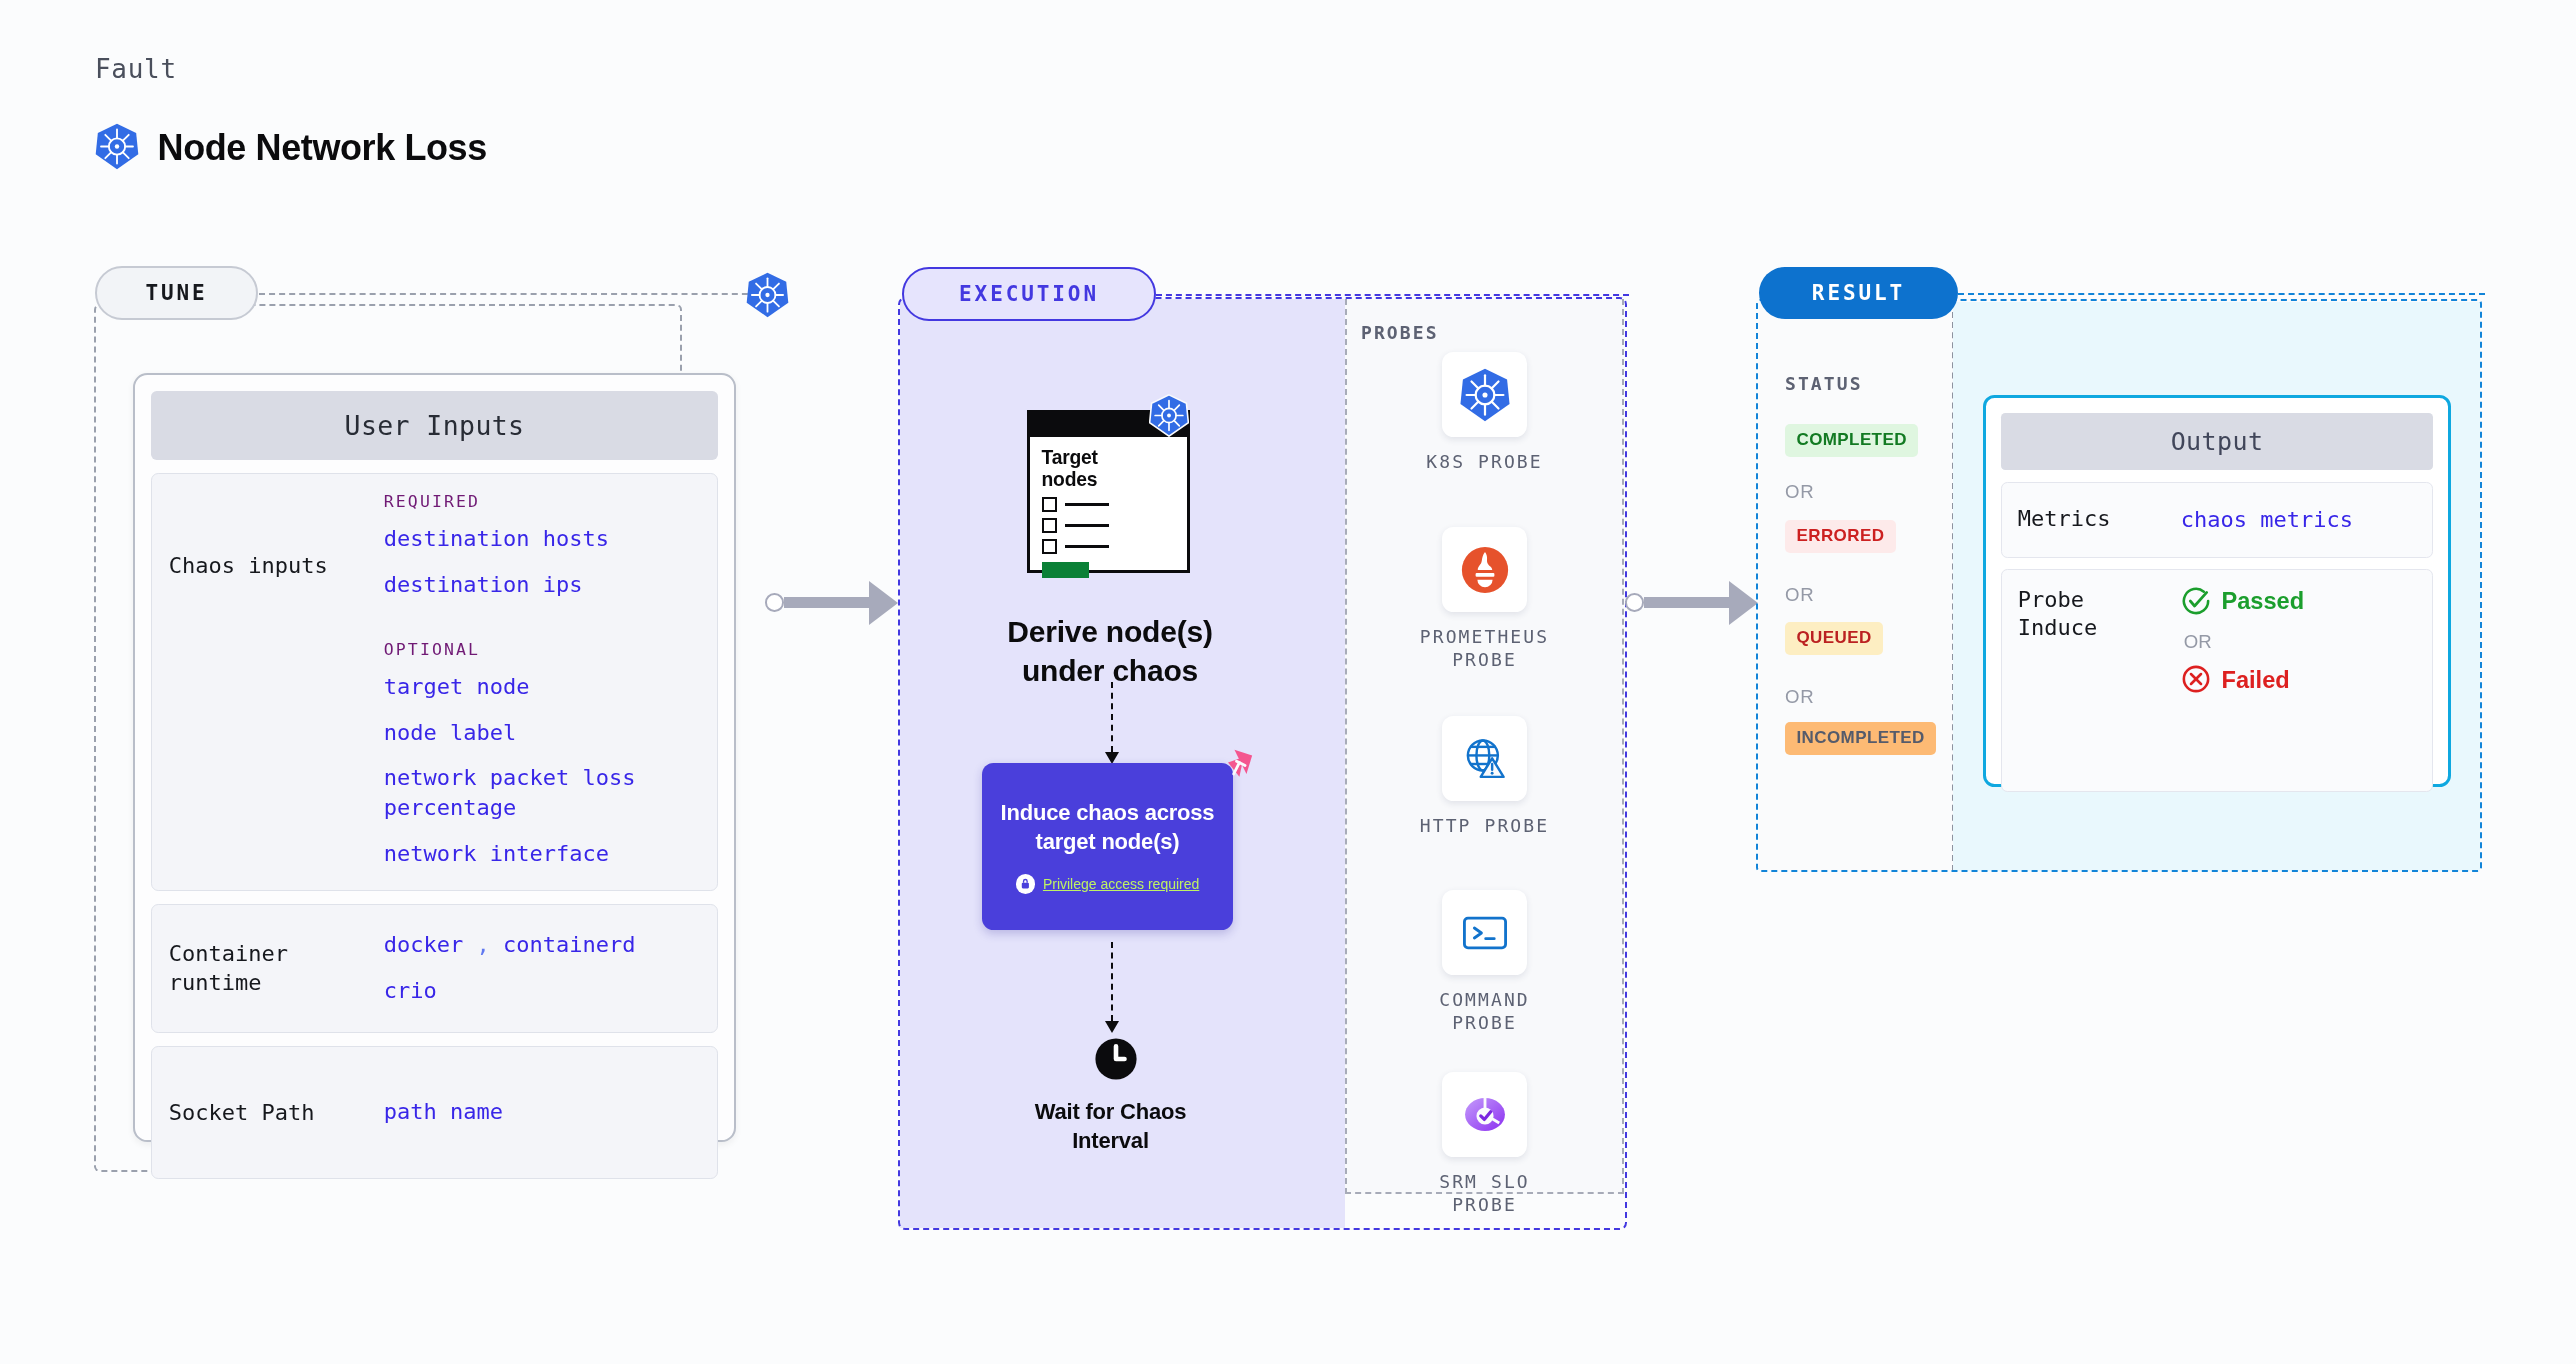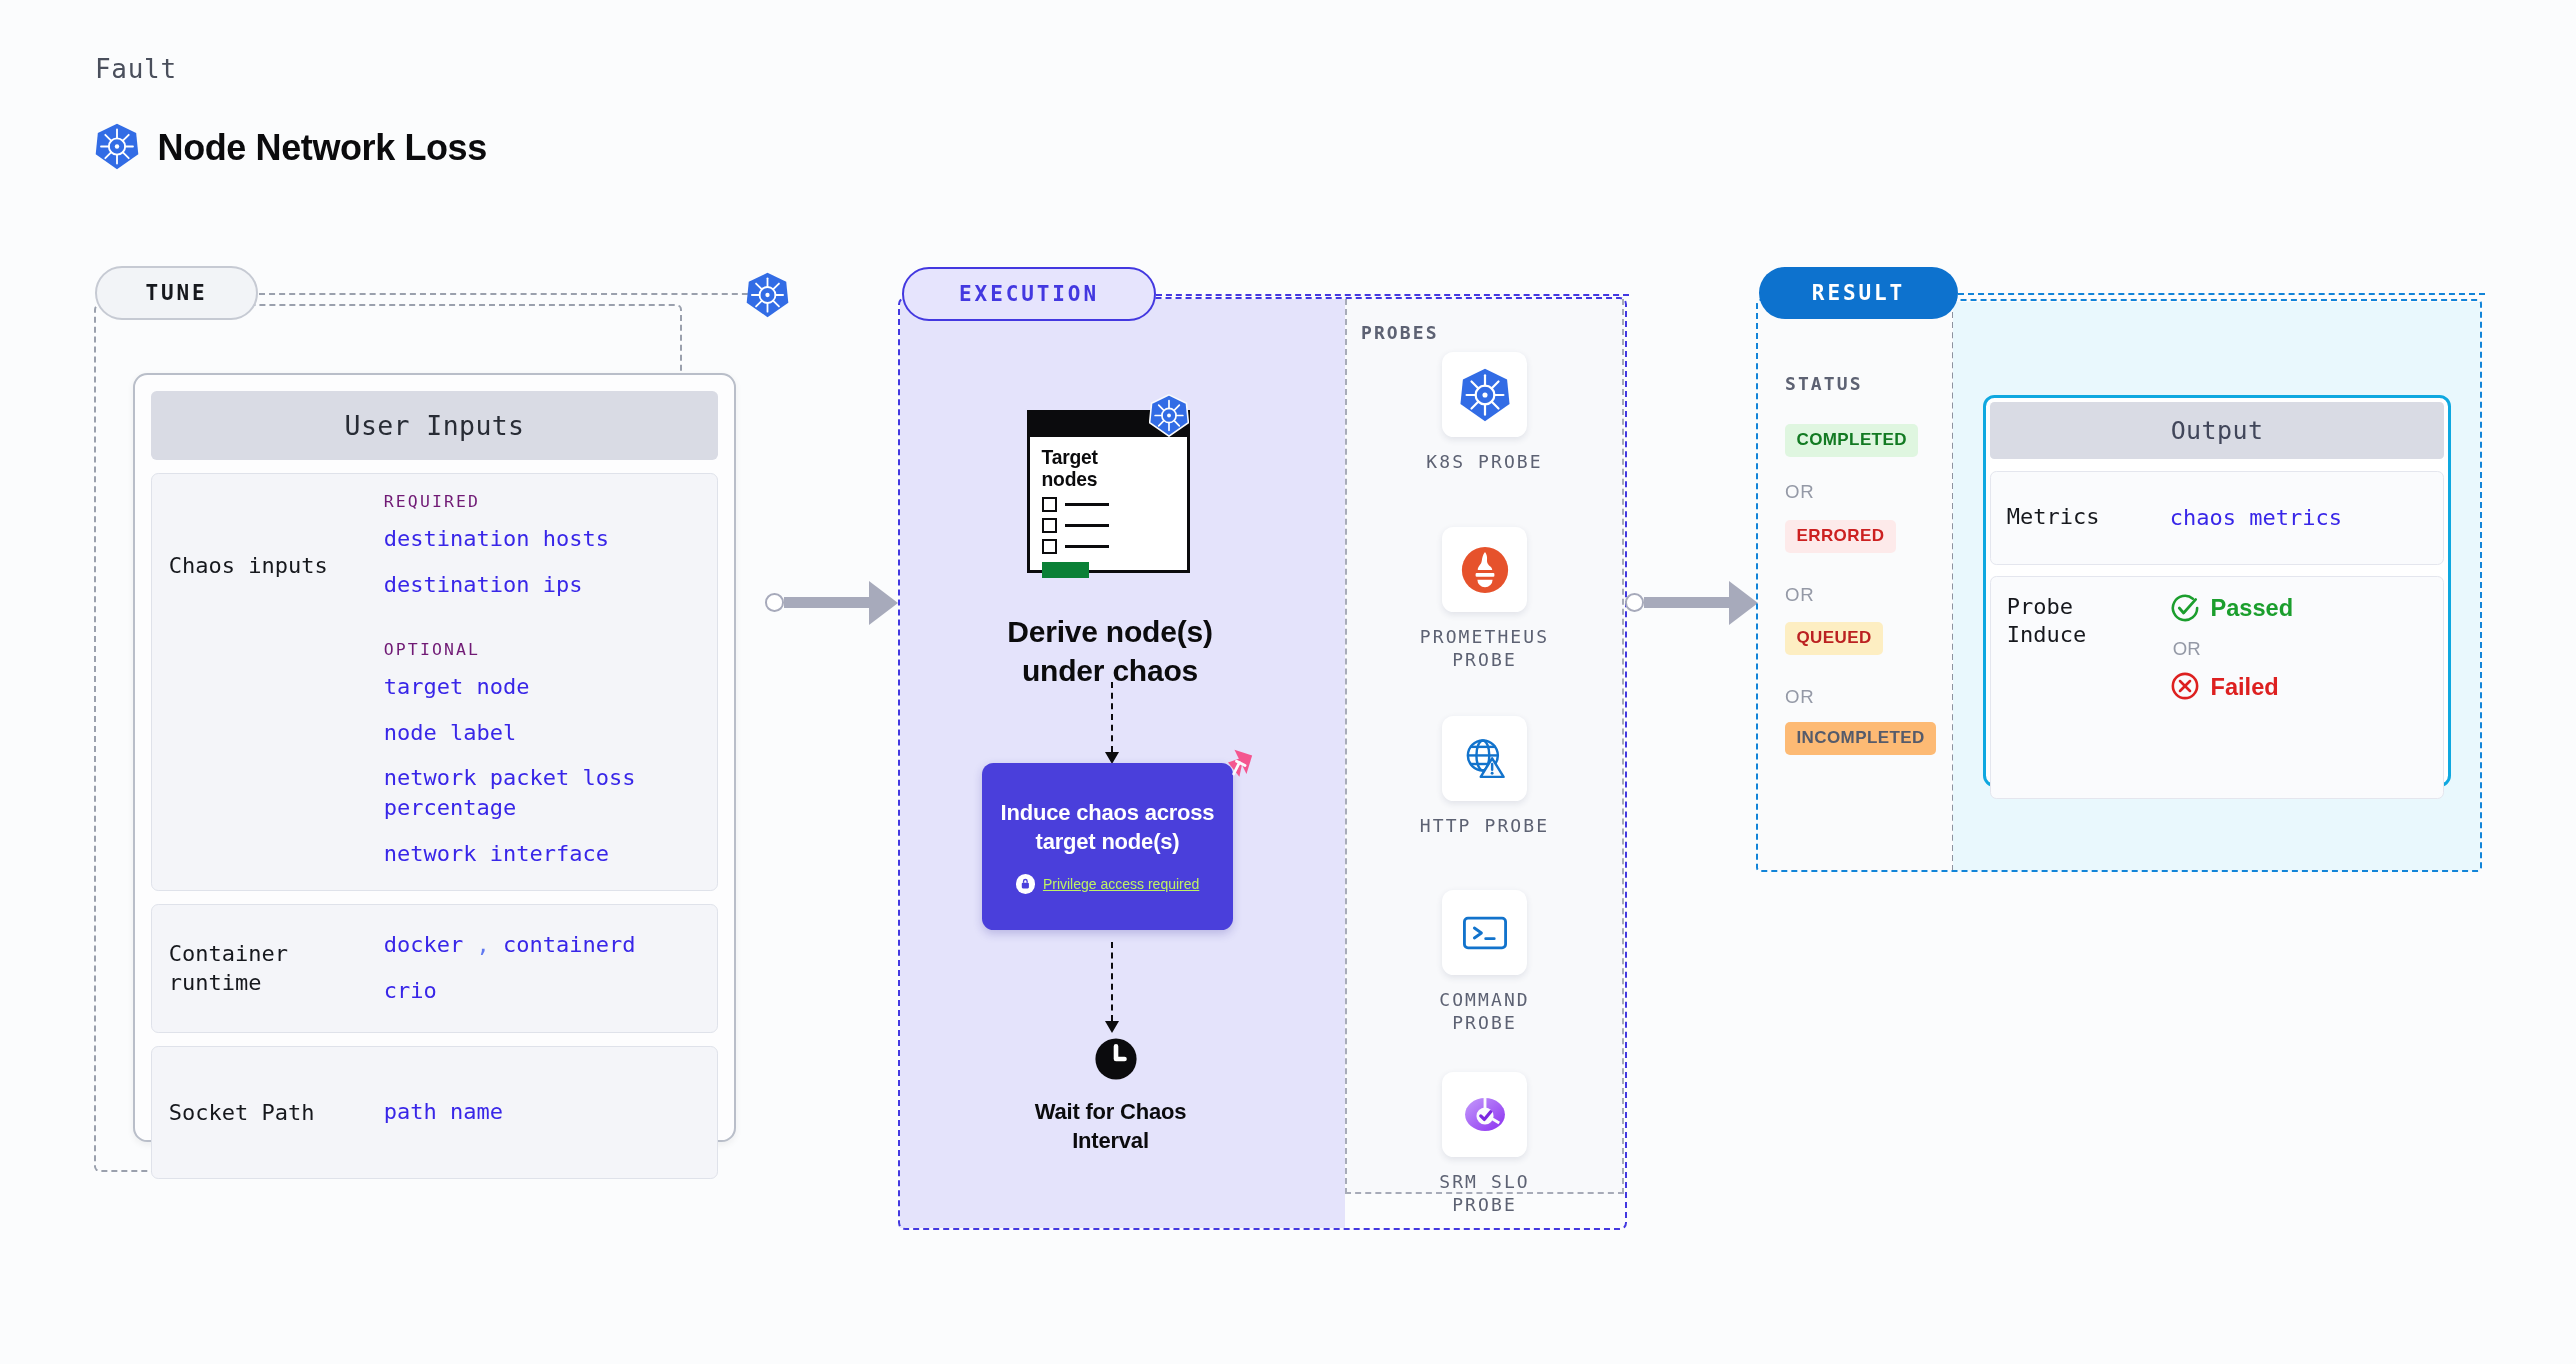--- a/index.html
+++ b/index.html
@@ -247,42 +247,42 @@
   #b-completed { top: 424px; background: #dff6e0; color: #127a22; }
   #or-1 { top: 481px; }
   #b-errored { top: 520px; background: #fdeaea; color: #cc2020; }
   #or-2 { top: 584px; }
   #b-queued { top: 622px; background: #fdeec2; color: #bb2121; }
   #or-3 { top: 686px; }
   #b-incompleted { top: 722px; background: #fdba74; color: #555b6b; }
 
   .output-card {
     position: absolute; left: 1983px; top: 395px; width: 468px; height: 392px;
-    background: #ffffff; border: 3.6px solid #0fa8e0; border-radius: 11.5px; padding: 4px;
+    background: #ffffff; border: 3.6px solid #0fa8e0; border-radius: 11.5px; padding: 15px;
   }
   .out-head {
     height: 57px; background: #d9dbe4; border-radius: 4.3px;
     display: flex; align-items: center; justify-content: center;
     font-family: "DejaVu Sans Mono", monospace;
     font-size: 25px; color: #41465a; letter-spacing: 0.4px;
   }
   .out-row {
     margin-top: 11.5px; background: #fafbfd; border: 1.4px solid #e4e6ee;
     border-radius: 6.4px; display: flex; padding: 15.8px 15.8px;
   }
   .out-key {
     width: 163px; flex: 0 0 163px;
     font-family: "DejaVu Sans Mono", monospace;
     font-size: 22px; color: #16181d; line-height: 1.3;
   }
   .out-val {
     font-family: "DejaVu Sans Mono", monospace;
     font-size: 22px; color: #3826e8;
   }
-  .out-metrics { height: 94px; align-items: center; }
+  .out-metrics { height: 76px; align-items: center; }
   .out-probe { height: 223px; align-items: flex-start; }
   .res-line { display: flex; align-items: center; gap: 10.7px; }
   .res-pass { font-size: 23.6px; font-weight: 700; color: #1b9e2d; }
   .res-fail { font-size: 23.6px; font-weight: 700; color: #dd2020; }
   .res-or { margin: 13px 0 11.5px 2.9px; font-size: 18.6px; color: #9499a6; }
 </style>
 </head>
 <body>
 
 <div class="stage">

